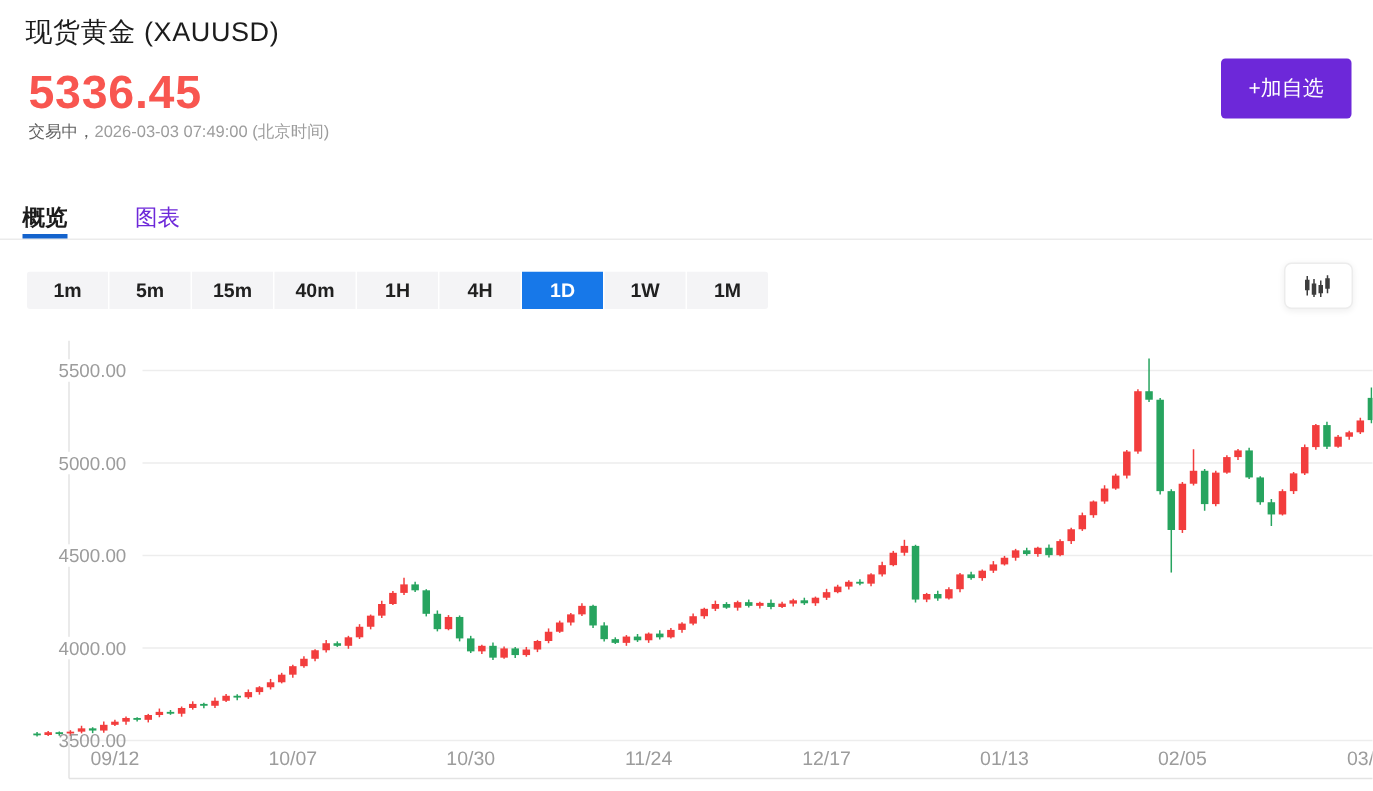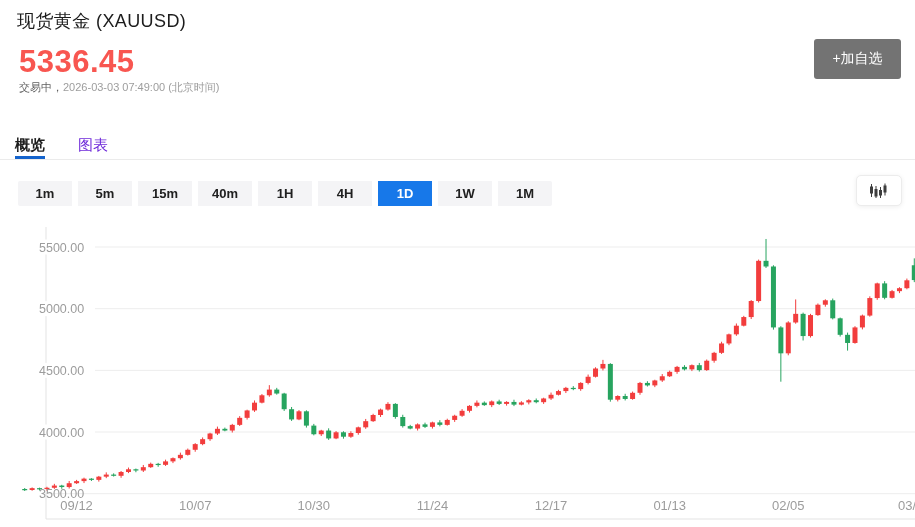--- a/index.html
+++ b/index.html
@@ -7,25 +7,25 @@
     font-family:"Liberation Sans","DejaVu Sans",sans-serif;}
   .title{position:absolute;left:17px;top:9px;font-size:18px;font-weight:500;color:#1c1c1c;letter-spacing:.4px}
   .price-row{position:absolute;left:19px;top:44px;display:flex;align-items:baseline;gap:25px}
   .price{font-size:31px;font-weight:700;letter-spacing:.5px}
   .change{font-size:16px}
   .status{position:absolute;left:19px;top:80px;font-size:11px;color:#5f5f5f}
   .status .time{color:#9d9d9d}
   .add-btn{position:absolute;right:14px;top:39px;width:87px;height:40px;border:none;border-radius:3px;
     color:#fff;font-size:14px;cursor:pointer;font-family:inherit}
   .tabbar{position:absolute;top:130px;left:0;width:915px;height:30px;border-bottom:1px solid #ebebeb;
-    padding-left:15px;display:flex;gap:33px;align-items:stretch}
+    padding-left:15px;display:flex;gap:45px;align-items:stretch}
   .tab{position:relative;font-size:15px;color:#6d28d9;padding-top:6px;cursor:pointer}
   .tab.active{color:#1d1d1d;font-weight:700}
   .tab-underline{position:absolute;left:0;right:0;bottom:0;height:3px;display:block}
-  .tf-bar{position:absolute;left:18px;top:181px;display:flex;gap:6px;border-radius:2px;overflow:hidden}
+  .tf-bar{position:absolute;left:18px;top:181px;display:flex;gap:1px;border-radius:2px;overflow:hidden}
   .tf{width:54px;height:25px;line-height:25px;text-align:center;background:#f4f4f6;font-size:13px;
     font-weight:600;color:#202020;border:none;cursor:pointer;font-family:inherit;padding:0}
   .tf.active{color:#fff}
   .charttype-btn{position:absolute;right:13px;top:175px;width:46px;height:31px;background:#fff;
     border:1px solid #ececec;border-radius:5px;box-shadow:0 1px 5px rgba(0,0,0,.07);cursor:pointer;
     display:flex;align-items:center;justify-content:center}
   .chart{position:absolute;left:16px;top:227px;width:915px;height:300px}
   .chart svg{display:block}
   .chart text{font-family:"Liberation Sans","DejaVu Sans",sans-serif}
 </style>
@@ -35,21 +35,21 @@
 <div class="title">现货黄金 (XAUUSD)</div>
 
 <div class="price-row">
   <span class="price" style="color: rgb(248, 86, 80);">5336.45</span>
 </div>
 
 <div class="status">
   <span>交易中，</span><span class="time">2026-03-03 07:49:00 (北京时间)</span>
 </div>
 
-<button class="add-btn" style="background: #737373;">+加自选</button>
+<button class="add-btn" style="background: #6d28d9;">+加自选</button>
 
 <div class="tabbar">
   <div class="tab active">
     <span>概览</span>
     <i class="tab-underline" style="background: rgb(20, 99, 204);"></i>
   </div>
   <div class="tab">
     <span>图表</span>
   </div>
 </div>

